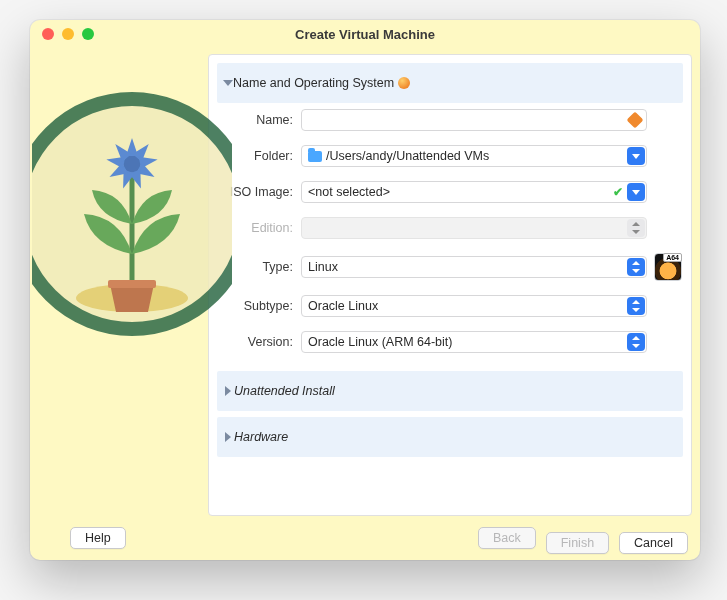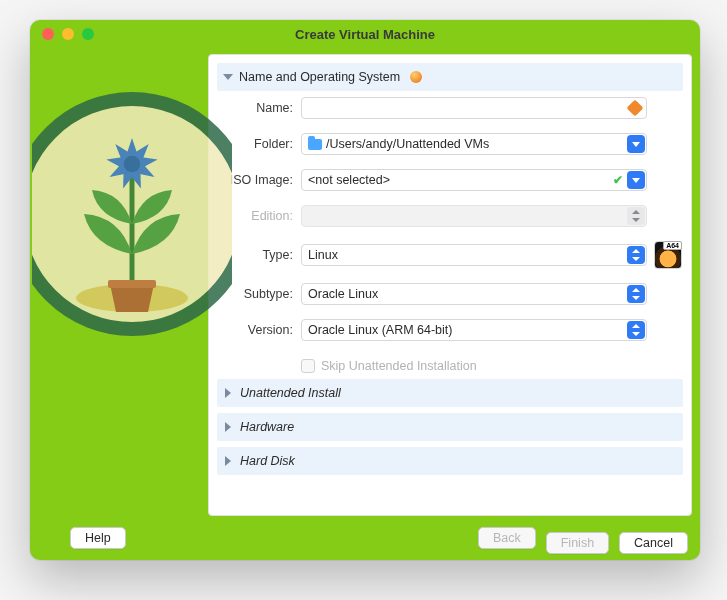--- a/index.html
+++ b/index.html
@@ -8,21 +8,21 @@
     font-size: 13px;
     background: #f5f5f5;
     width: 727px;
     height: 600px;
     overflow: hidden;
   }
   .window {
     position: absolute;
     left: 30px; top: 20px;
     width: 670px; height: 540px;
-    background: #84cc16;
+    background: #fef9c3;
     border-radius: 10px;
     box-shadow: 0 20px 50px rgba(0,0,0,.25), 0 0 0 1px rgba(0,0,0,.05);
     display: flex; flex-direction: column;
   }
   .titlebar {
     height: 28px;
     display: flex; align-items: center;
     position: relative;
   }
   .traffic { display: flex; gap: 8px; margin-left: 12px; }
@@ -50,23 +50,23 @@
     flex:1;
     background: #fff;
     border: 1px solid #e0e0e0;
     border-radius: 4px;
     padding: 8px;
     overflow:auto;
   }
 
   .sect-head {
     background: #eaf2fb;
-    height: 22px;
-    display:flex; align-items:center; gap:6px;
-    padding: 14px 6px;
+    height: 40px;
+    display:flex; align-items:center; 
+    padding: 8px 6px;
     border-radius: 2px;
     font-size: 12.5px;
     color:#2b2b2b;
     margin-bottom: 6px;
     cursor: pointer;
   }
   .sect-head + .sect-head,
   .sect-head.collapsed { margin-top: 4px; font-style: italic; }
   .chev { width:0;height:0; }
   .chev.down {
@@ -279,38 +279,30 @@
         <div class="lbl">Version:</div>
         <div class="fld">
           <div class="select">
             <span>Oracle Linux (ARM 64-bit)</span>
           </div>
           <span class="cap split"></span>
         </div>
         <div></div>
 
         <div></div>
-        <div class="chk-row">
-          <span class="chk"></span>
-          <span class="chk-lbl">Skip Unattended Installation</span>
-        </div>
       </div>
 
       <div class="sect-head collapsed">
         <span class="chev right"></span>
         <span>Unattended Install</span>
       </div>
       <div class="sect-head collapsed">
         <span class="chev right"></span>
         <span>Hardware</span>
       </div>
-      <div class="sect-head collapsed">
-        <span class="chev right"></span>
-        <span>Hard Disk</span>
-      </div>
 
     </div>
   </div>
 
   <div class="footer">
     <div class="btn">Help</div>
     <div class="spacer"></div>
     <div class="btn dim">Back</div>
     <div class="btn dim">Finish</div>
     <div class="btn">Cancel</div>

